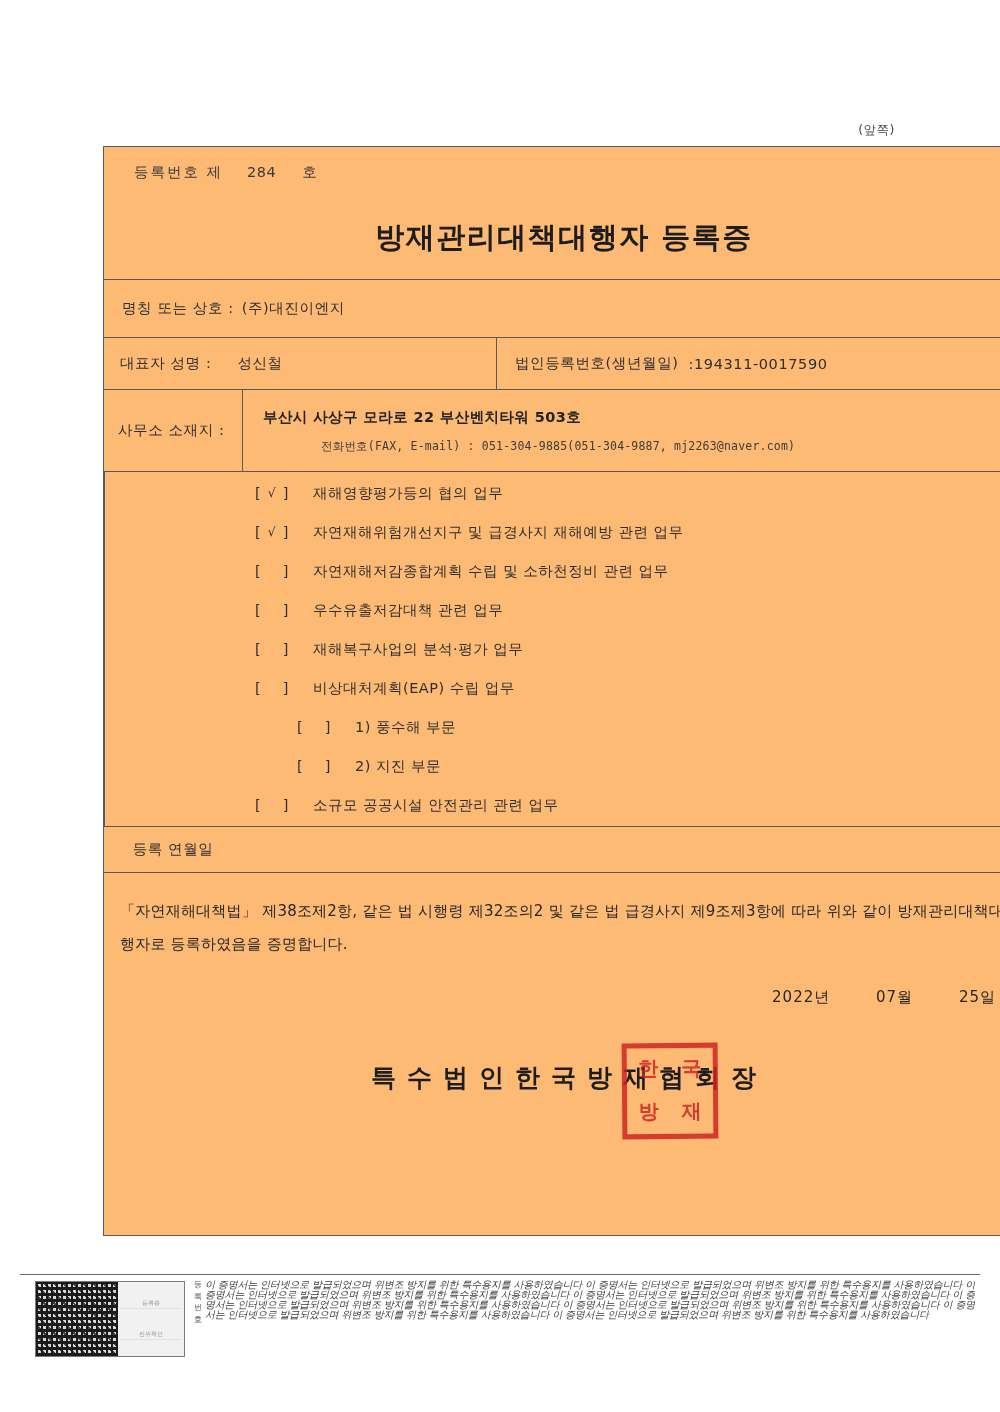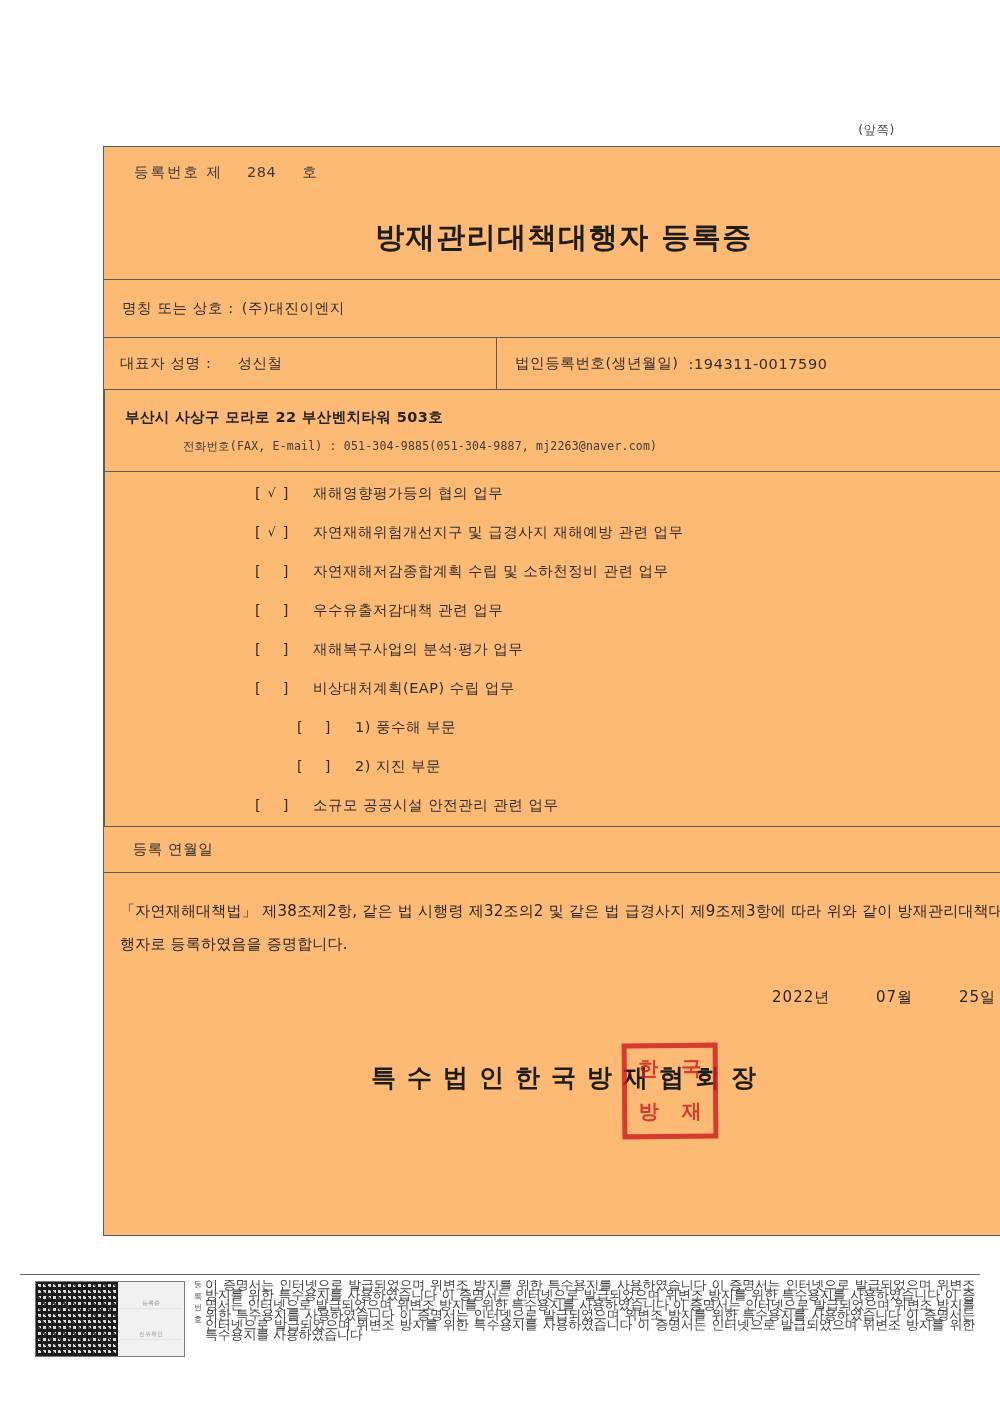--- a/index.html
+++ b/index.html
@@ -316,27 +316,28 @@
     word-break: break-all;
   }
 
   
   .microprint {
     position: absolute;
     left: 205px;
     top: 1280px;
     width: 770px;
     height: 80px;
-    font-size: 13px;
+    font-size: 10px;
     line-height: 10px;
     color: #3d3d3d;
     overflow: hidden;
     word-break: break-all;
     letter-spacing: -0.2px;
     text-align: justify;
+    font-style: italic;
   }
 </style>
 </head>
 <body>
 
 <div class="page">
 
   <div class="side-marker">(앞쪽)</div>
 
   <div class="cert-frame">
@@ -363,20 +364,21 @@
         <span>대표자 성명 :</span>
         <span class="ceo-name">성신철</span>
       </div>
       <div class="cell c-right cell-divider">
         <span>법인등록번호(생년월일)</span>
         <span style="margin-left:10px">:194311-0017590</span>
       </div>
     </div>
 
     <div class="row row-addr">
+      <div class="cell c-label">사무소 소재지 :</div>
       <div class="cell c-body cell-divider">
         <div class="addr-line1">부산시 사상구 모라로 22 부산벤치타워 503호</div>
         <div class="addr-line2">전화번호(FAX, E-mail)  : 051-304-9885(051-304-9887, mj2263@naver.com)</div>
       </div>
     </div>
 
     <div class="row row-scope">
       <div class="cell c-body cell-divider">
         <ul class="scope-list" id="scope-list">
             <li class="scope-item">

